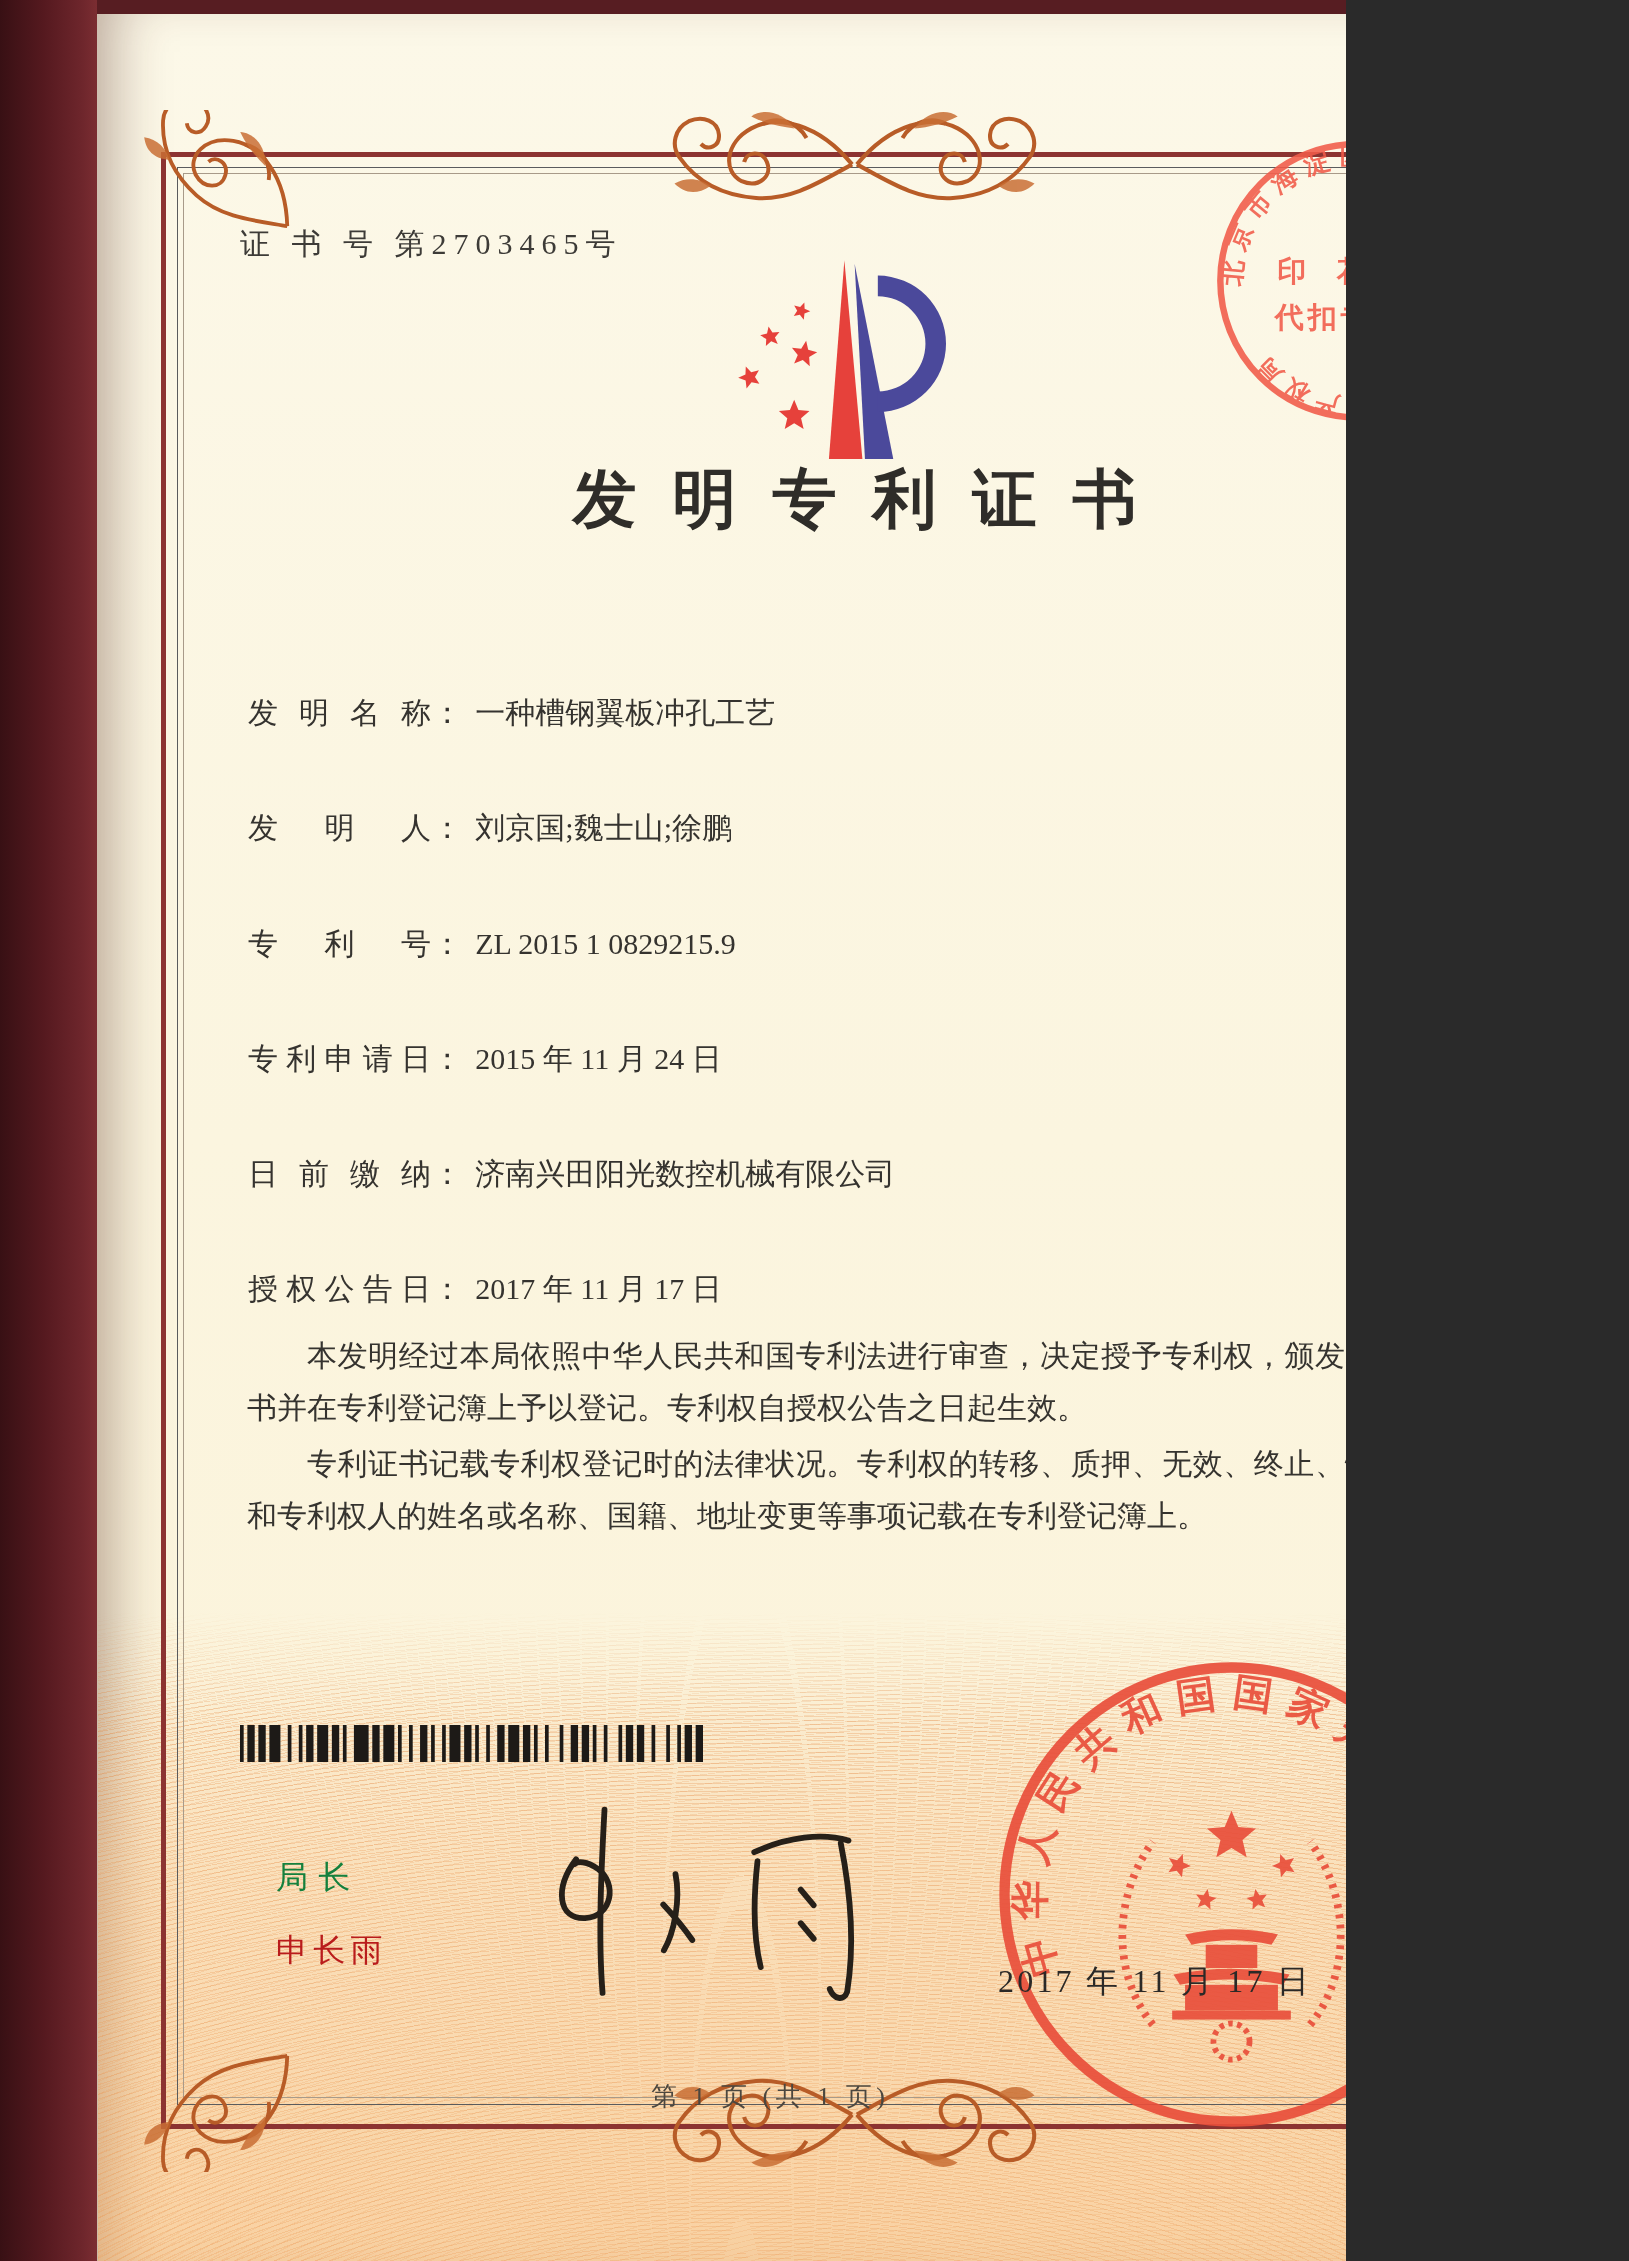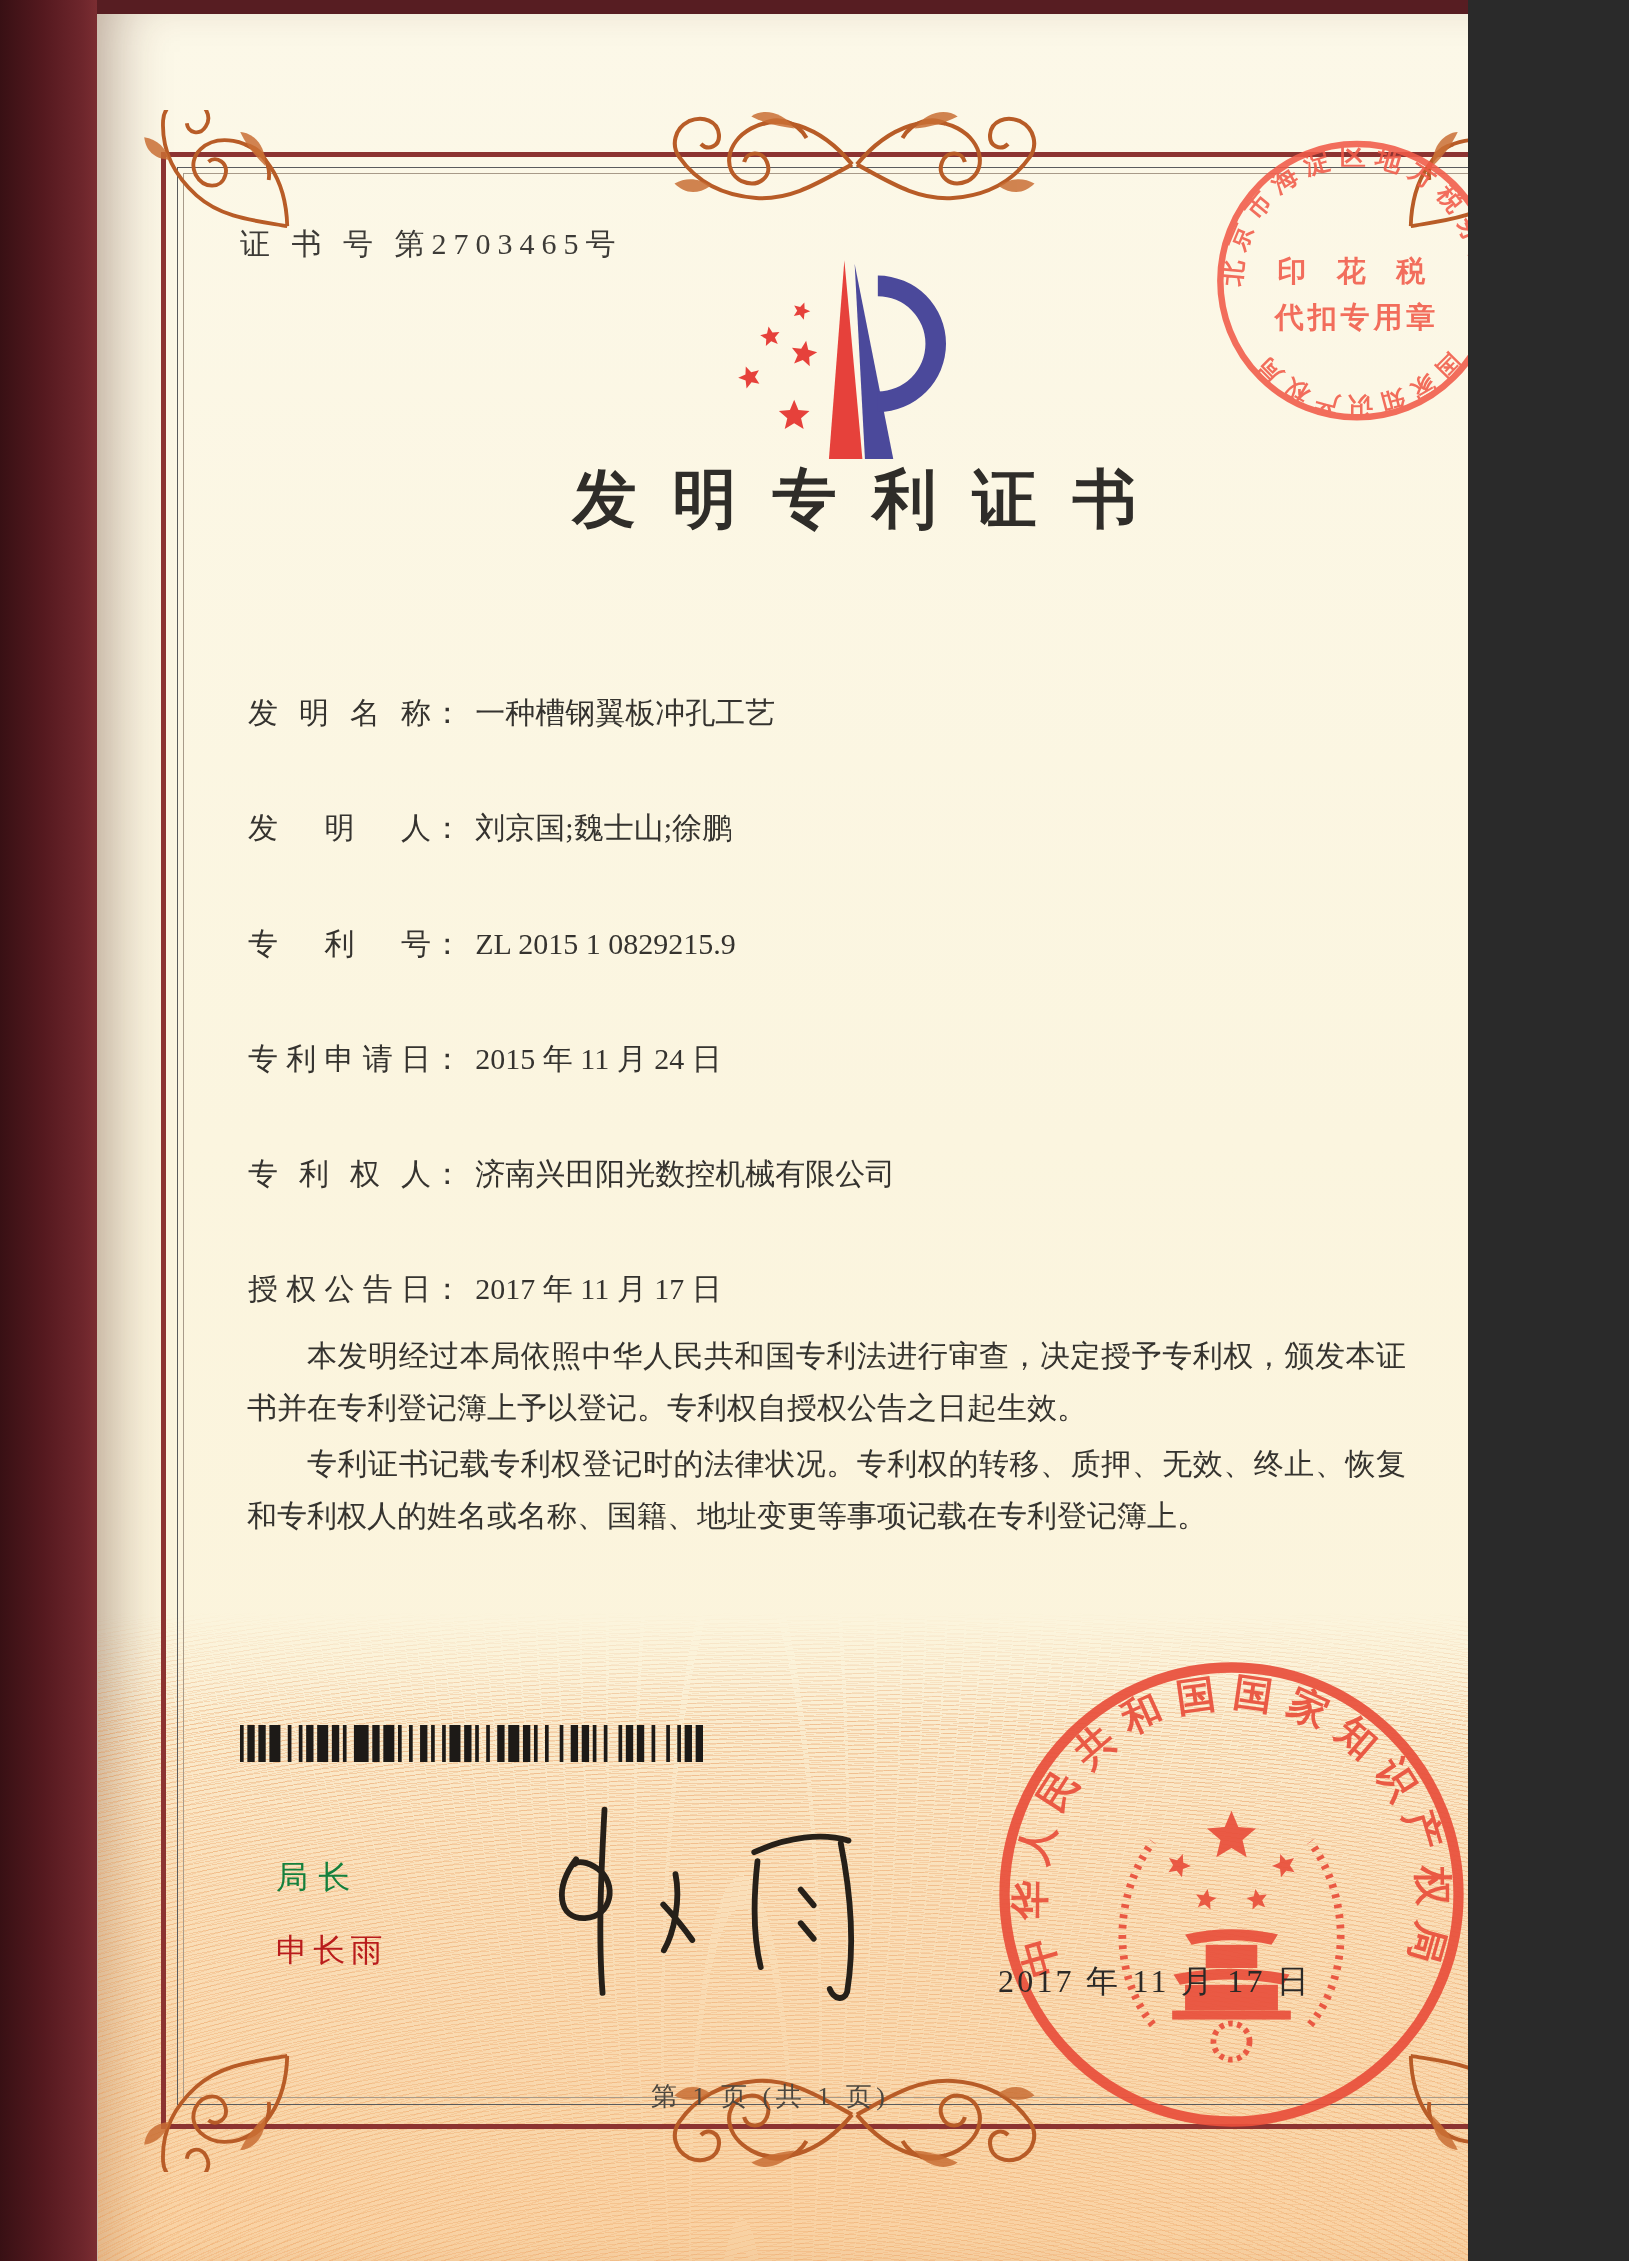--- a/index.html
+++ b/index.html
@@ -1,16 +1,16 @@
 <!DOCTYPE html>
 <html style="font-size:10.3px"><head>
 <meta charset="utf-8">
 <style>
   html,body{margin:0;padding:0;background:#2a2a2a;}
-  .page{position:relative;width:1468px;height:2261px;overflow:hidden;
+  .page{position:relative;width:1346px;height:2261px;overflow:hidden;
         background:#fbf6e3;font-family:"Liberation Serif","DejaVu Serif",serif;color:#35332f;}
   
   .top-edge{position:absolute;left:0;top:0;width:100%;height:15.5px;background:#571d22;}
   .paper{position:absolute;left:97px;top:14px;width:1533px;height:2247px;
          background:linear-gradient(180deg,#fcf8e8 0%,#fbf5df 50%,#fcf3d9 100%);
          box-shadow:inset 45px 0 58px -32px rgba(70,25,15,.38);}
   .spine{position:absolute;left:0;top:0;width:97px;height:2261px;
          background:linear-gradient(90deg,#381014 0%,#55191f 45%,#6e262c 85%,#7b2d32 100%);}
   
   .waves{position:absolute;left:98px;top:1612px;width:1532px;height:649px;z-index:1;
@@ -146,21 +146,21 @@
     <div class="frow" style="top:22px">
       <span class="flabel">发明名称</span><span class="fcolon">：</span><span class="fvalue">一种槽钢翼板冲孔工艺</span>
     </div>
     <div class="frow" style="top:253px">
       <span class="flabel">专利号</span><span class="fcolon">：</span><span class="fvalue">ZL 2015 1 0829215.9</span>
     </div>
     <div class="frow" style="top:368px">
       <span class="flabel">专利申请日</span><span class="fcolon">：</span><span class="fvalue">2015 年 11 月 24 日</span>
     </div>
     <div class="frow" style="top:483px">
-      <span class="flabel">专利权人</span><span class="fcolon">：</span><span class="fvalue">济南兴田阳光数控机械有限公司</span>
+      <span class="flabel">日前缴纳</span><span class="fcolon">：</span><span class="fvalue">济南兴田阳光数控机械有限公司</span>
     </div>
     <div class="frow" style="top:598px">
       <span class="flabel">授权公告日</span><span class="fcolon">：</span><span class="fvalue">2017 年 11 月 17 日</span>
     </div>
   </div>
 
   <div class="abs paras">
     <p>本发明经过本局依照中华人民共和国专利法进行审查，决定授予专利权，颁发本证书并在专利登记簿上予以登记。专利权自授权公告之日起生效。</p>
     <p>专利证书记载专利权登记时的法律状况。专利权的转移、质押、无效、终止、恢复和专利权人的姓名或名称、国籍、地址变更等事项记载在专利登记簿上。</p>
   </div>

